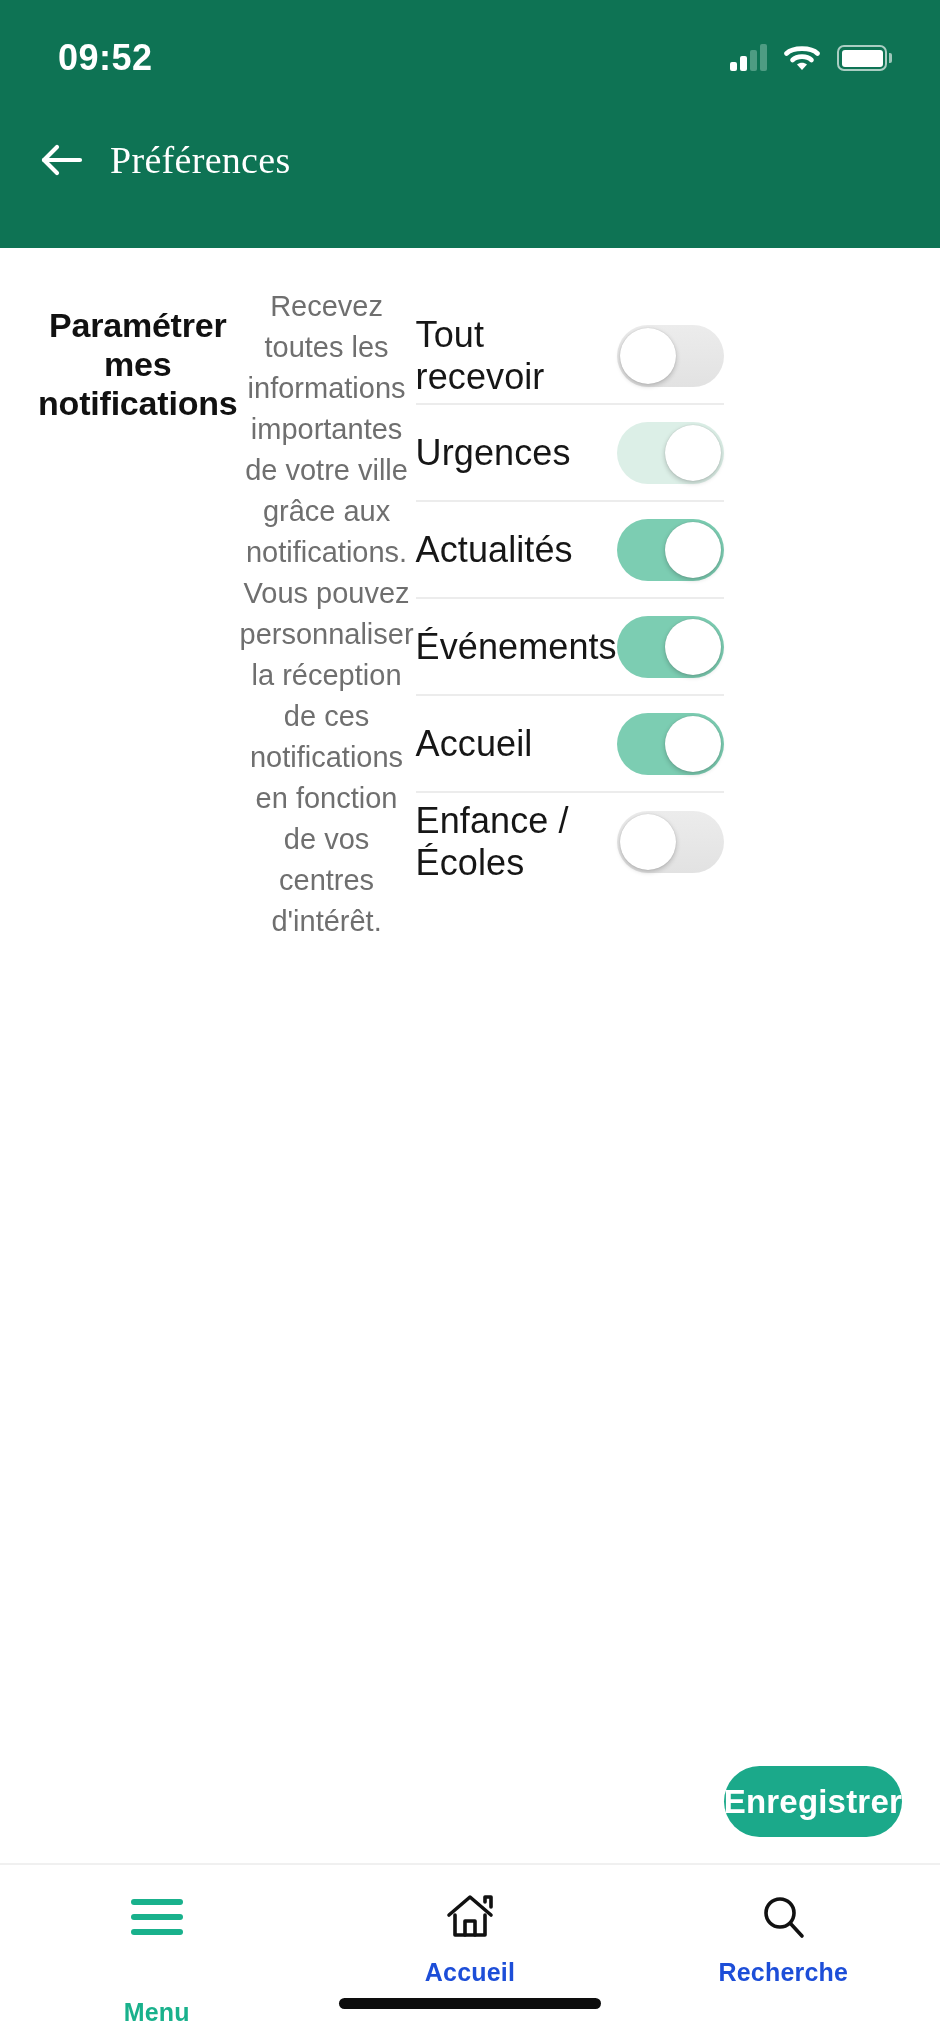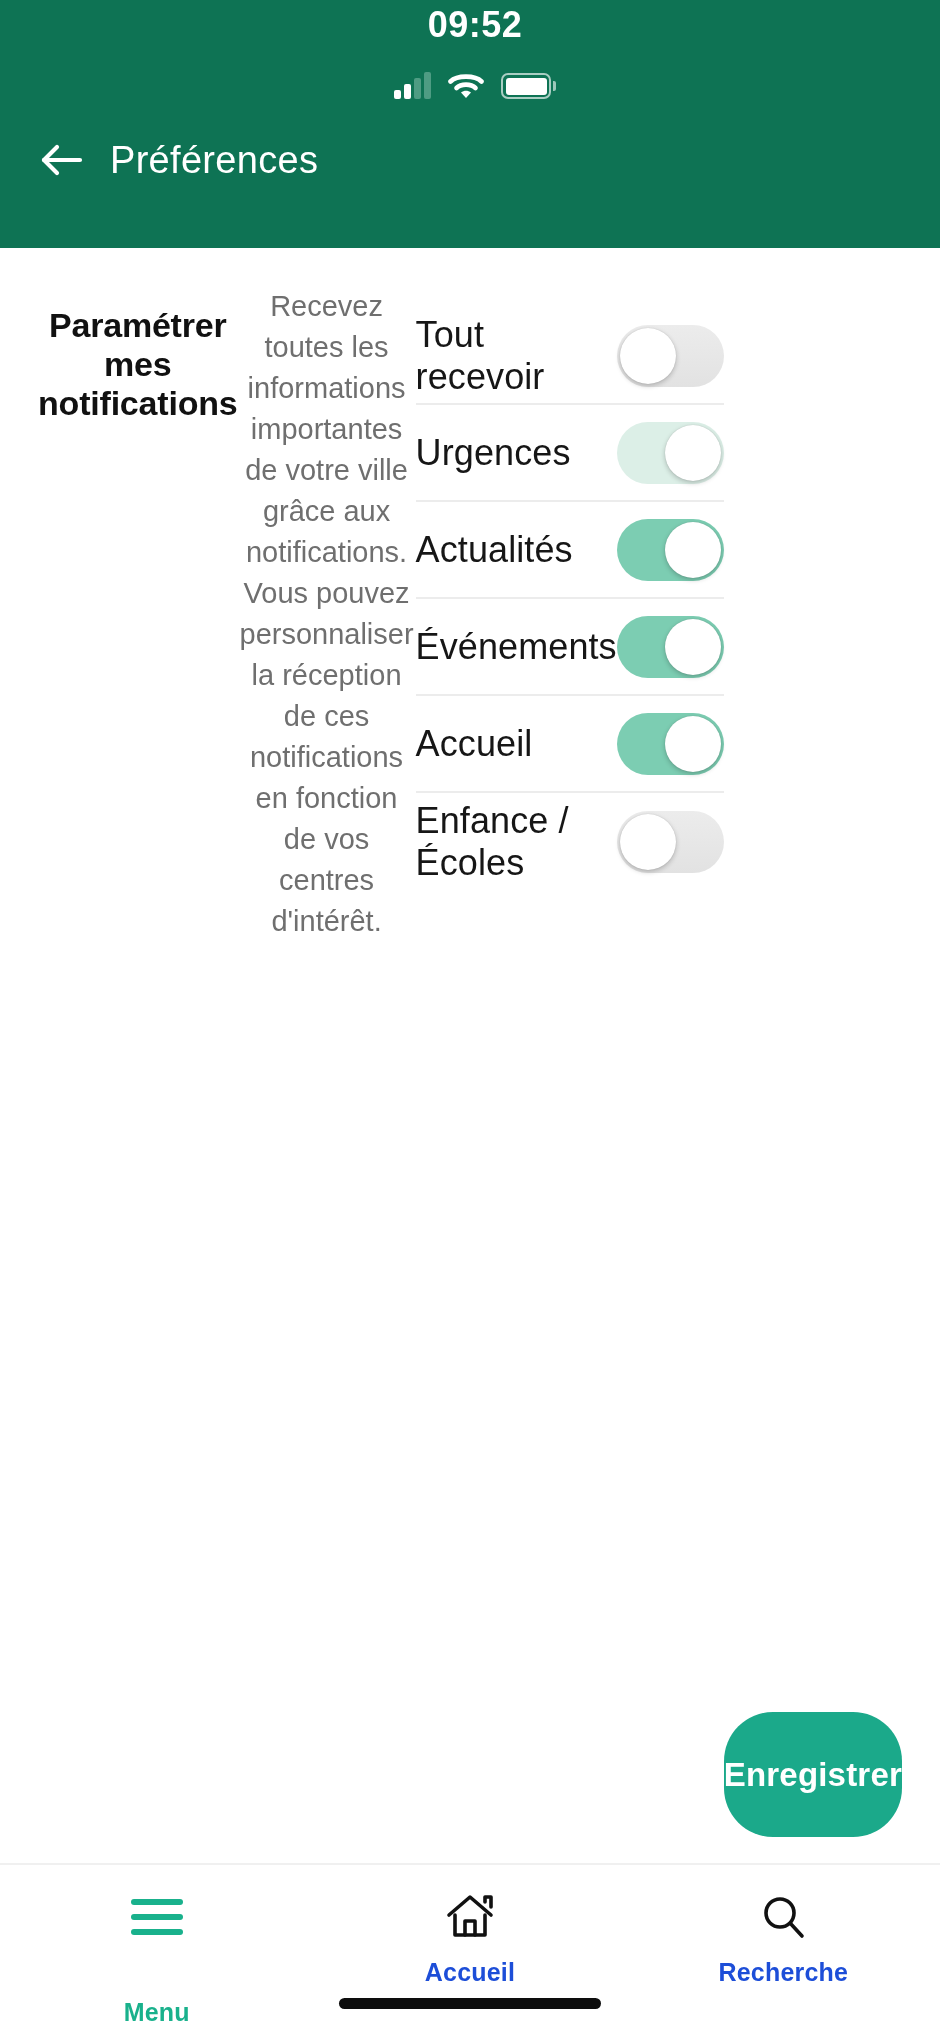--- a/index.html
+++ b/index.html
@@ -24,22 +24,21 @@
     background: #0E7354;
     height: 248px;
     flex: 0 0 248px;
     position: relative;
   }
   .statusbar {
     height: 100px;
     display: flex;
     align-items: center;
     justify-content: space-between;
-    padding: 4px 48px 0 58px;
-    flex-direction: column;
+    padding: 16px 48px 0 58px;
   }
   .status-time {
     color: #ffffff;
     font-size: 36px;
     font-weight: bold;
     letter-spacing: 0.5px;
   }
   .status-icons {
     display: flex;
     align-items: center;
@@ -82,20 +81,21 @@
     padding-left: 40px;
     height: 120px;
     gap: 26px;
   }
   .back-arrow { width: 44px; height: 40px; display: block; }
   .nav-title {
     color: #ffffff;
     font-size: 38px;
     font-weight: 500;
     letter-spacing: 0.3px;
+    font-family: Liberation Serif, serif;
   }
 
   
   .content {
     flex: 1 1 auto;
     display: flex;
     flex-direction: row;
     padding: 0 38px;
     position: relative;
   }
@@ -155,21 +155,21 @@
   .switch.on-faded { background: #dcefe7; }
   .switch.on-faded .knob { right: 3px; }
 
   
   .save-area {
     margin-top: auto;
     padding-bottom: 26px;
   }
   .save-button {
     width: 100%;
-    height: 125px;
+    height: 71px;
     border: none;
     border-radius: 49px;
     background: #1BA98A;
     color: #ffffff;
     font-family: "Liberation Sans", sans-serif;
     font-size: 33px;
     font-weight: bold;
     letter-spacing: 0.2px;
     cursor: pointer;
     display: flex;

